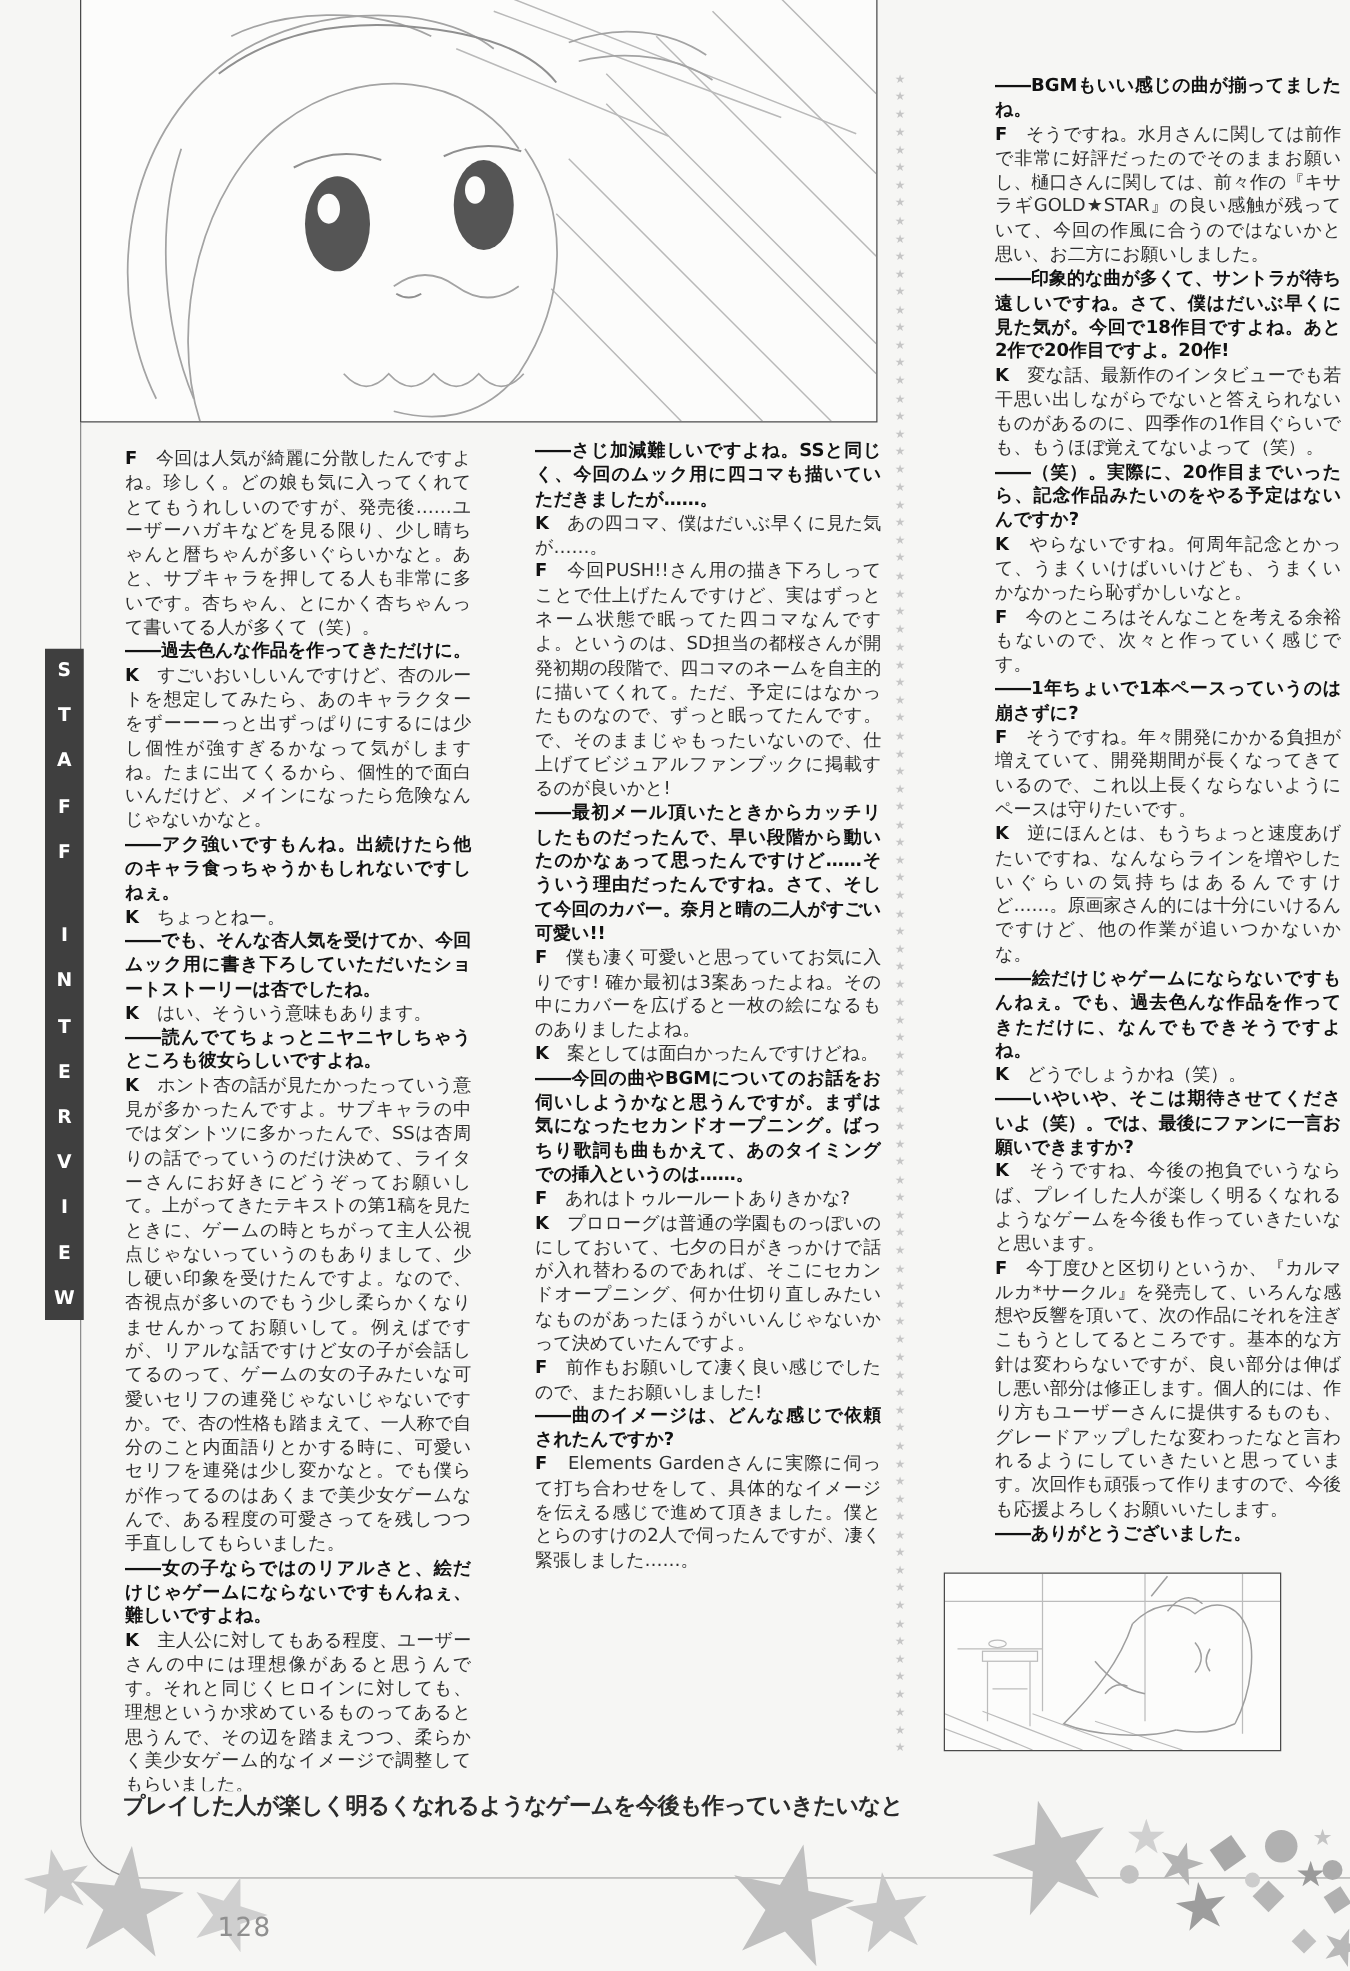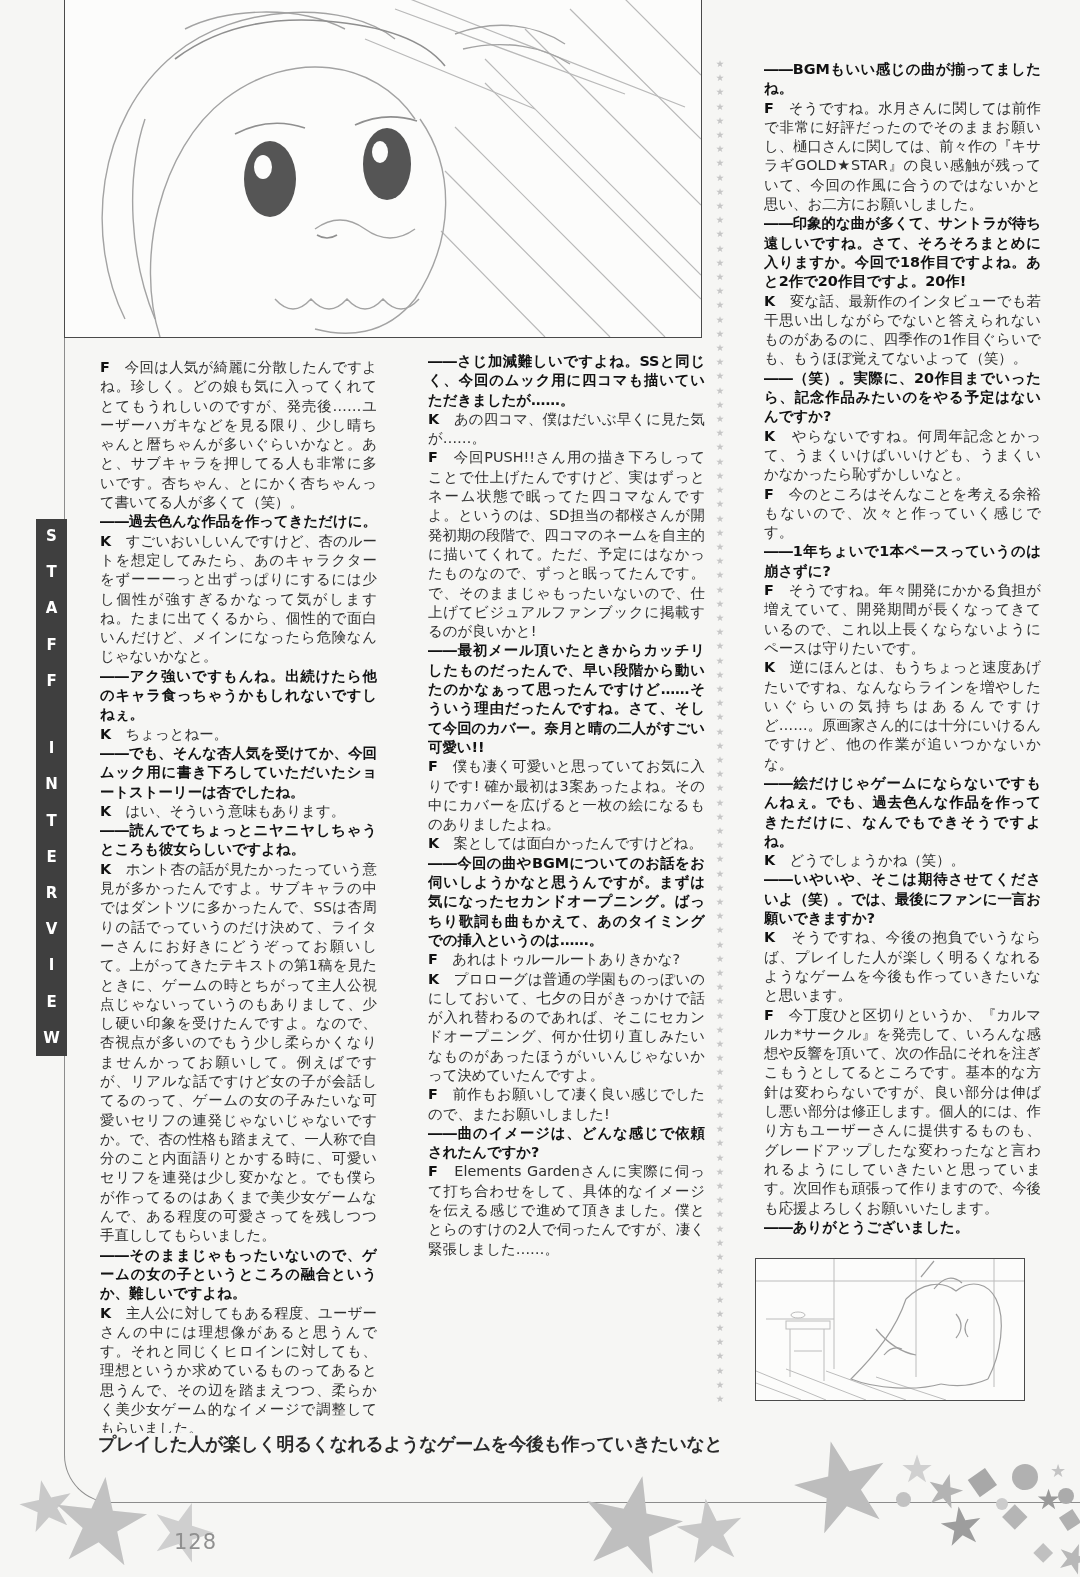--- a/index.html
+++ b/index.html
@@ -27,21 +27,21 @@
   }
   .staff-bar span{color:#fff;font-weight:bold;font-size:15px;line-height:1;}
   .staff-bar .sp{height:10px;}
   
   .col{
     position:absolute;width:277px;overflow:hidden;
     font-size:14.4px;line-height:19.3px;color:#2f2f2f;text-align:justify;
   }
   .col-left{left:100px;top:358px;height:1075px;}
   .col-middle{left:428px;top:352px;height:1078px;}
-  .col-right{left:764px;top:60px;height:1192px;}
+  .col-right{left:796px;top:60px;height:1192px;}
   .para{margin:0;}
   .para.q{font-weight:bold;color:#121212;}
   .para .speaker{font-weight:bold;color:#121212;}
   
   .star-col{
     position:absolute;left:711px;top:57px;width:18px;
     display:flex;flex-direction:column;align-items:center;
   }
   .star-col span{font-size:9.5px;line-height:14.2px;color:#c6c6c6;}
   
@@ -120,41 +120,41 @@
   <div class="col col-left">
       <p class="para a"><span class="speaker">F</span>　今回は人気が綺麗に分散したんですよね。珍しく。どの娘も気に入ってくれてとてもうれしいのですが、発売後……ユーザーハガキなどを見る限り、少し晴ちゃんと暦ちゃんが多いぐらいかなと。あと、サブキャラを押してる人も非常に多いです。杏ちゃん、とにかく杏ちゃんって書いてる人が多くて（笑）。</p>
       <p class="para q">――過去色んな作品を作ってきただけに。</p>
       <p class="para a"><span class="speaker">K</span>　すごいおいしいんですけど、杏のルートを想定してみたら、あのキャラクターをずーーーっと出ずっぱりにするには少し個性が強すぎるかなって気がしますね。たまに出てくるから、個性的で面白いんだけど、メインになったら危険なんじゃないかなと。</p>
       <p class="para q">――アク強いですもんね。出続けたら他のキャラ食っちゃうかもしれないですしねぇ。</p>
       <p class="para a"><span class="speaker">K</span>　ちょっとねー。</p>
       <p class="para q">――でも、そんな杏人気を受けてか、今回ムック用に書き下ろしていただいたショートストーリーは杏でしたね。</p>
       <p class="para a"><span class="speaker">K</span>　はい、そういう意味もあります。</p>
       <p class="para q">――読んでてちょっとニヤニヤしちゃうところも彼女らしいですよね。</p>
       <p class="para a"><span class="speaker">K</span>　ホント杏の話が見たかったっていう意見が多かったんですよ。サブキャラの中ではダントツに多かったんで、SSは杏周りの話でっていうのだけ決めて、ライターさんにお好きにどうぞってお願いして。上がってきたテキストの第1稿を見たときに、ゲームの時とちがって主人公視点じゃないっていうのもありまして、少し硬い印象を受けたんですよ。なので、杏視点が多いのでもう少し柔らかくなりませんかってお願いして。例えばですが、リアルな話ですけど女の子が会話してるのって、ゲームの女の子みたいな可愛いセリフの連発じゃないじゃないですか。で、杏の性格も踏まえて、一人称で自分のこと内面語りとかする時に、可愛いセリフを連発は少し変かなと。でも僕らが作ってるのはあくまで美少女ゲームなんで、ある程度の可愛さってを残しつつ手直ししてもらいました。</p>
-      <p class="para q">――そのままじゃもったいないので、ゲームの女の子というところの融合というか、難しいですよね。</p>
+      <p class="para q">――女の子ならではのリアルさと、絵だけじゃゲームにならないですもんねぇ、難しいですよね。</p>
       <p class="para a"><span class="speaker">K</span>　主人公に対してもある程度、ユーザーさんの中には理想像があると思うんです。それと同じくヒロインに対しても、理想というか求めているものってあると思うんで、その辺を踏まえつつ、柔らかく美少女ゲーム的なイメージで調整してもらいました。</p>
     </div>
   <div class="col col-middle">
       <p class="para q">――さじ加減難しいですよね。SSと同じく、今回のムック用に四コマも描いていただきましたが……。</p>
       <p class="para a"><span class="speaker">K</span>　あの四コマ、僕はだいぶ早くに見た気が……。</p>
       <p class="para a"><span class="speaker">F</span>　今回PUSH!!さん用の描き下ろしってことで仕上げたんですけど、実はずっとネーム状態で眠ってた四コマなんですよ。というのは、SD担当の都桜さんが開発初期の段階で、四コマのネームを自主的に描いてくれて。ただ、予定にはなかったものなので、ずっと眠ってたんです。で、そのままじゃもったいないので、仕上げてビジュアルファンブックに掲載するのが良いかと!</p>
       <p class="para q">――最初メール頂いたときからカッチリしたものだったんで、早い段階から動いたのかなぁって思ったんですけど……そういう理由だったんですね。さて、そして今回のカバー。奈月と晴の二人がすごい可愛い!!</p>
       <p class="para a"><span class="speaker">F</span>　僕も凄く可愛いと思っていてお気に入りです! 確か最初は3案あったよね。その中にカバーを広げると一枚の絵になるものありましたよね。</p>
       <p class="para a"><span class="speaker">K</span>　案としては面白かったんですけどね。</p>
       <p class="para q">――今回の曲やBGMについてのお話をお伺いしようかなと思うんですが。まずは気になったセカンドオープニング。ばっちり歌詞も曲もかえて、あのタイミングでの挿入というのは……。</p>
       <p class="para a"><span class="speaker">F</span>　あれはトゥルールートありきかな?</p>
       <p class="para a"><span class="speaker">K</span>　プロローグは普通の学園ものっぽいのにしておいて、七夕の日がきっかけで話が入れ替わるのであれば、そこにセカンドオープニング、何か仕切り直しみたいなものがあったほうがいいんじゃないかって決めていたんですよ。</p>
       <p class="para a"><span class="speaker">F</span>　前作もお願いして凄く良い感じでしたので、またお願いしました!</p>
       <p class="para q">――曲のイメージは、どんな感じで依頼されたんですか?</p>
       <p class="para a"><span class="speaker">F</span>　Elements Gardenさんに実際に伺って打ち合わせをして、具体的なイメージを伝える感じで進めて頂きました。僕ととらのすけの2人で伺ったんですが、凄く緊張しました……。</p>
     </div>
   <div class="col col-right">
       <p class="para q">――BGMもいい感じの曲が揃ってましたね。</p>
       <p class="para a"><span class="speaker">F</span>　そうですね。水月さんに関しては前作で非常に好評だったのでそのままお願いし、樋口さんに関しては、前々作の『キサラギGOLD★STAR』の良い感触が残っていて、今回の作風に合うのではないかと思い、お二方にお願いしました。</p>
-      <p class="para q">――印象的な曲が多くて、サントラが待ち遠しいですね。さて、そろそろまとめに入りますか。今回で18作目ですよね。あと2作で20作目ですよ。20作!</p>
+      <p class="para q">――印象的な曲が多くて、サントラが待ち遠しいですね。さて、僕はだいぶ早くに見た気が。今回で18作目ですよね。あと2作で20作目ですよ。20作!</p>
       <p class="para a"><span class="speaker">K</span>　変な話、最新作のインタビューでも若干思い出しながらでないと答えられないものがあるのに、四季作の1作目ぐらいでも、もうほぼ覚えてないよって（笑）。</p>
       <p class="para q">――（笑）。実際に、20作目までいったら、記念作品みたいのをやる予定はないんですか?</p>
       <p class="para a"><span class="speaker">K</span>　やらないですね。何周年記念とかって、うまくいけばいいけども、うまくいかなかったら恥ずかしいなと。</p>
       <p class="para a"><span class="speaker">F</span>　今のところはそんなことを考える余裕もないので、次々と作っていく感じです。</p>
       <p class="para q">――1年ちょいで1本ペースっていうのは崩さずに?</p>
       <p class="para a"><span class="speaker">F</span>　そうですね。年々開発にかかる負担が増えていて、開発期間が長くなってきているので、これ以上長くならないようにペースは守りたいです。</p>
       <p class="para a"><span class="speaker">K</span>　逆にほんとは、もうちょっと速度あげたいですね、なんならラインを増やしたいぐらいの気持ちはあるんですけど……。原画家さん的には十分にいけるんですけど、他の作業が追いつかないかな。</p>
       <p class="para q">――絵だけじゃゲームにならないですもんねぇ。でも、過去色んな作品を作ってきただけに、なんでもできそうですよね。</p>
       <p class="para a"><span class="speaker">K</span>　どうでしょうかね（笑）。</p>
       <p class="para q">――いやいや、そこは期待させてくださいよ（笑）。では、最後にファンに一言お願いできますか?</p>

